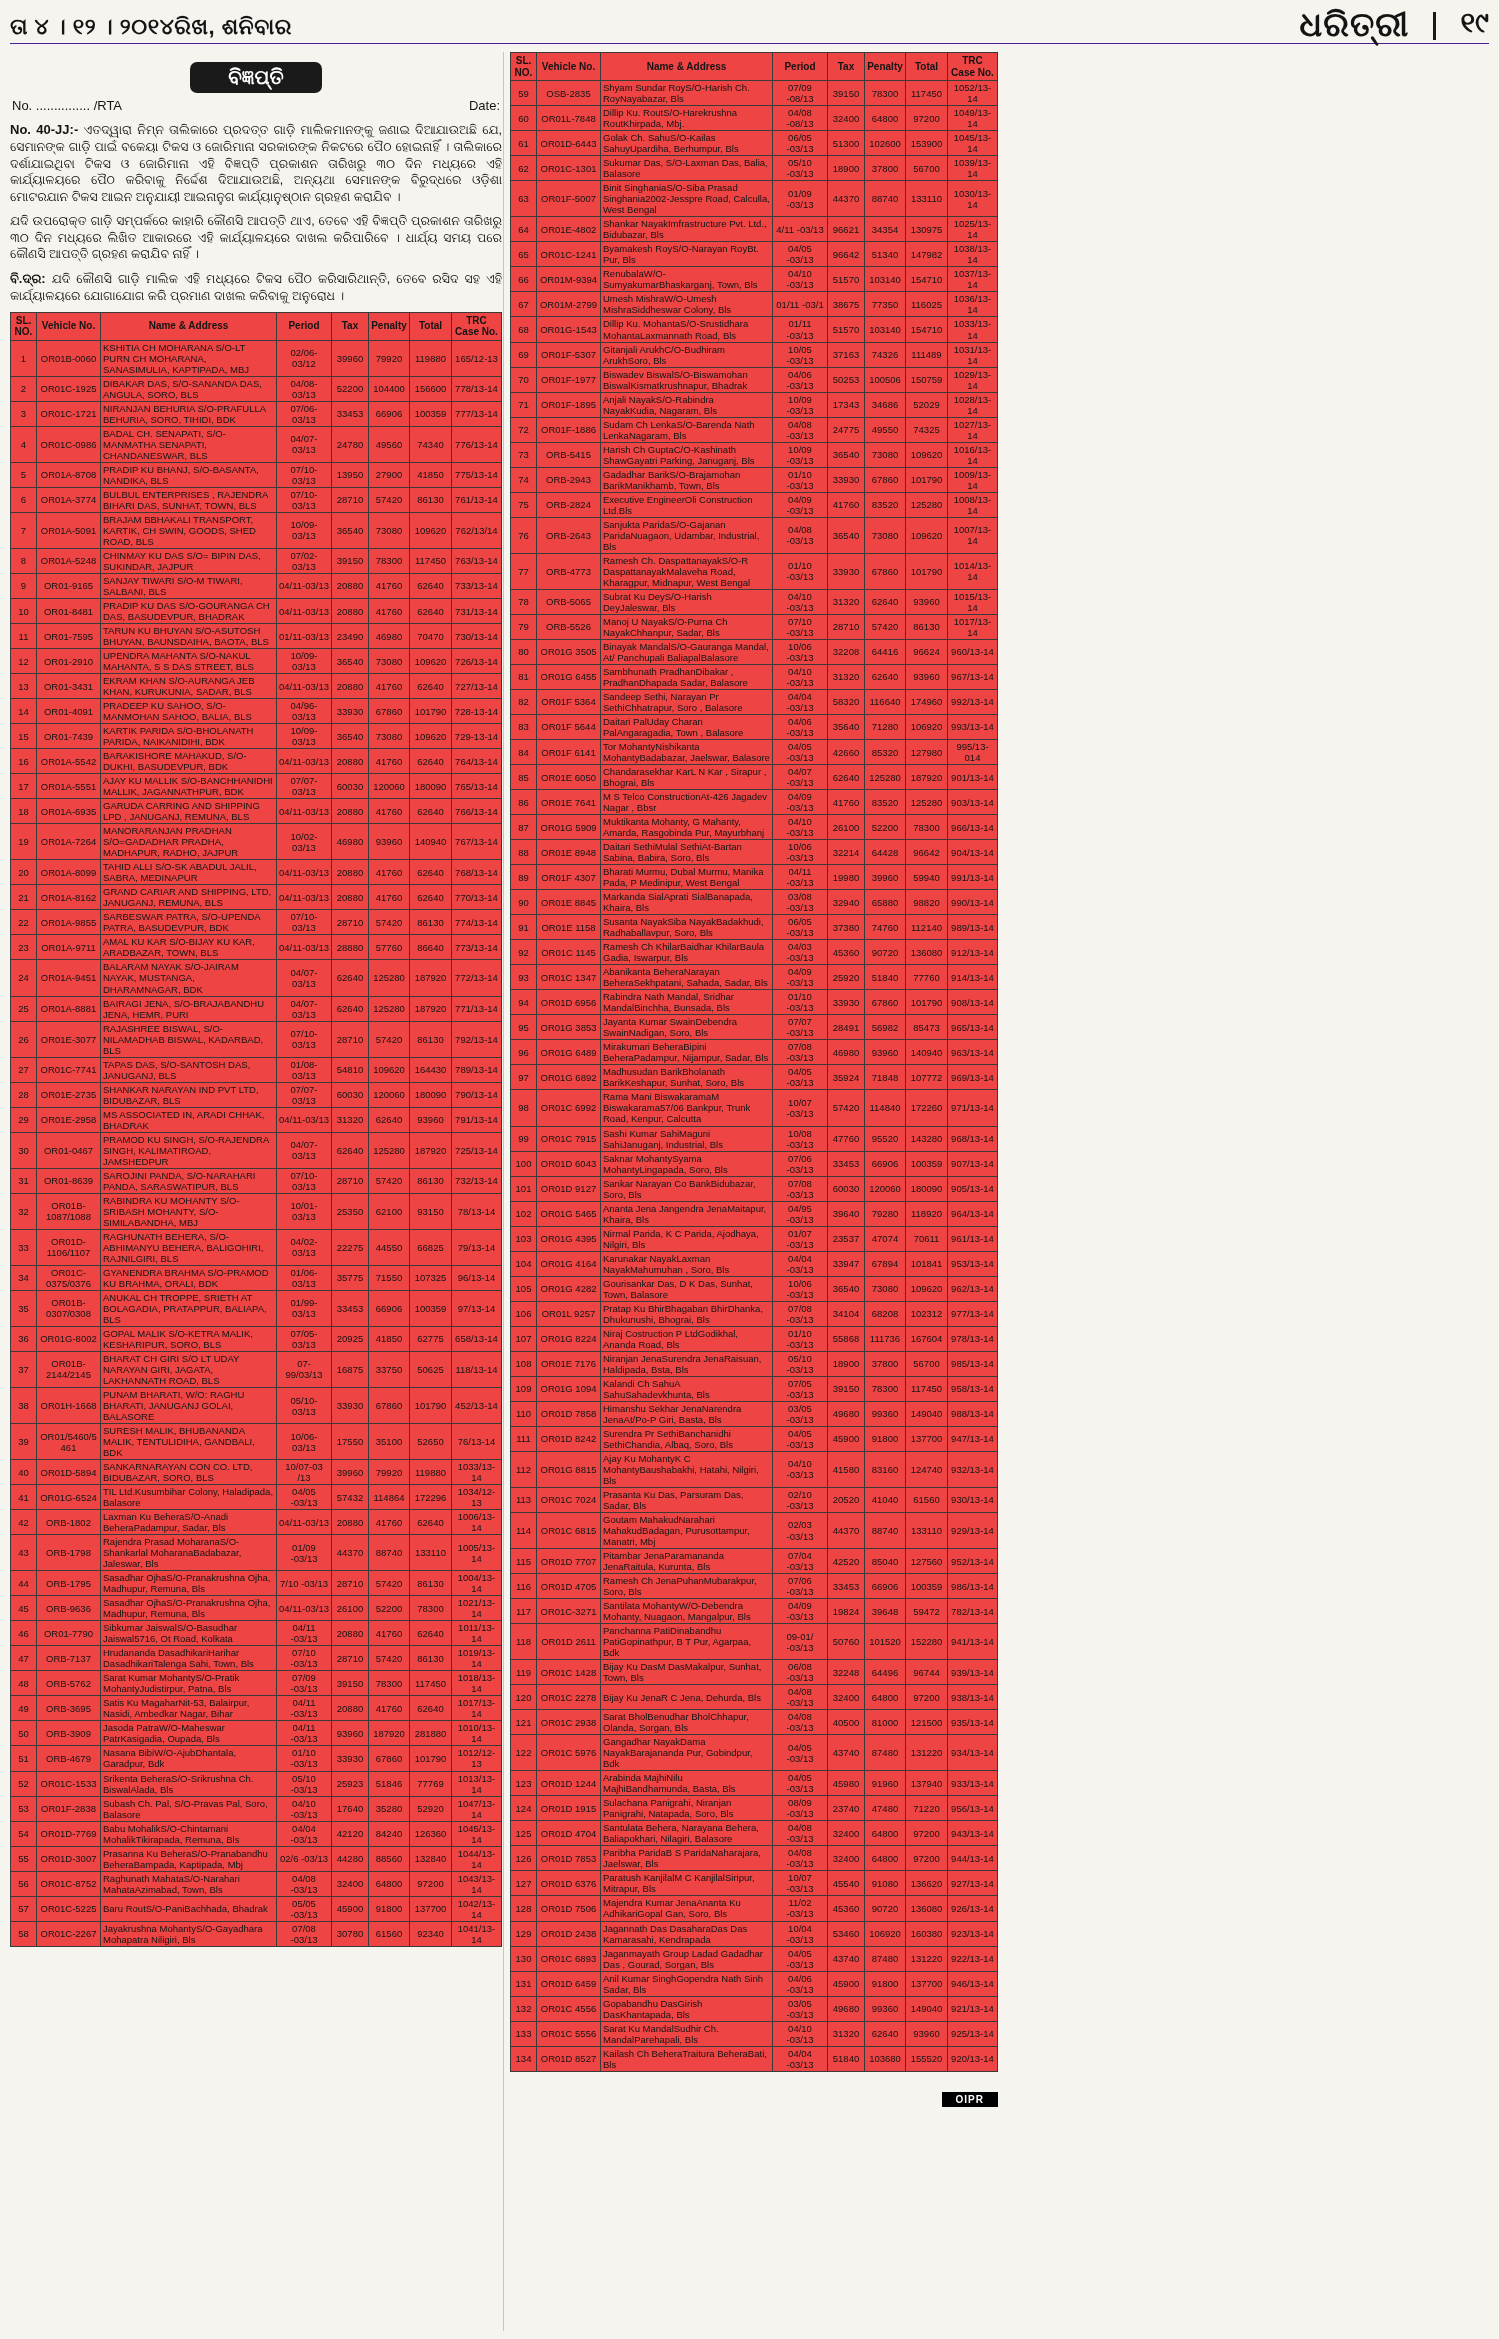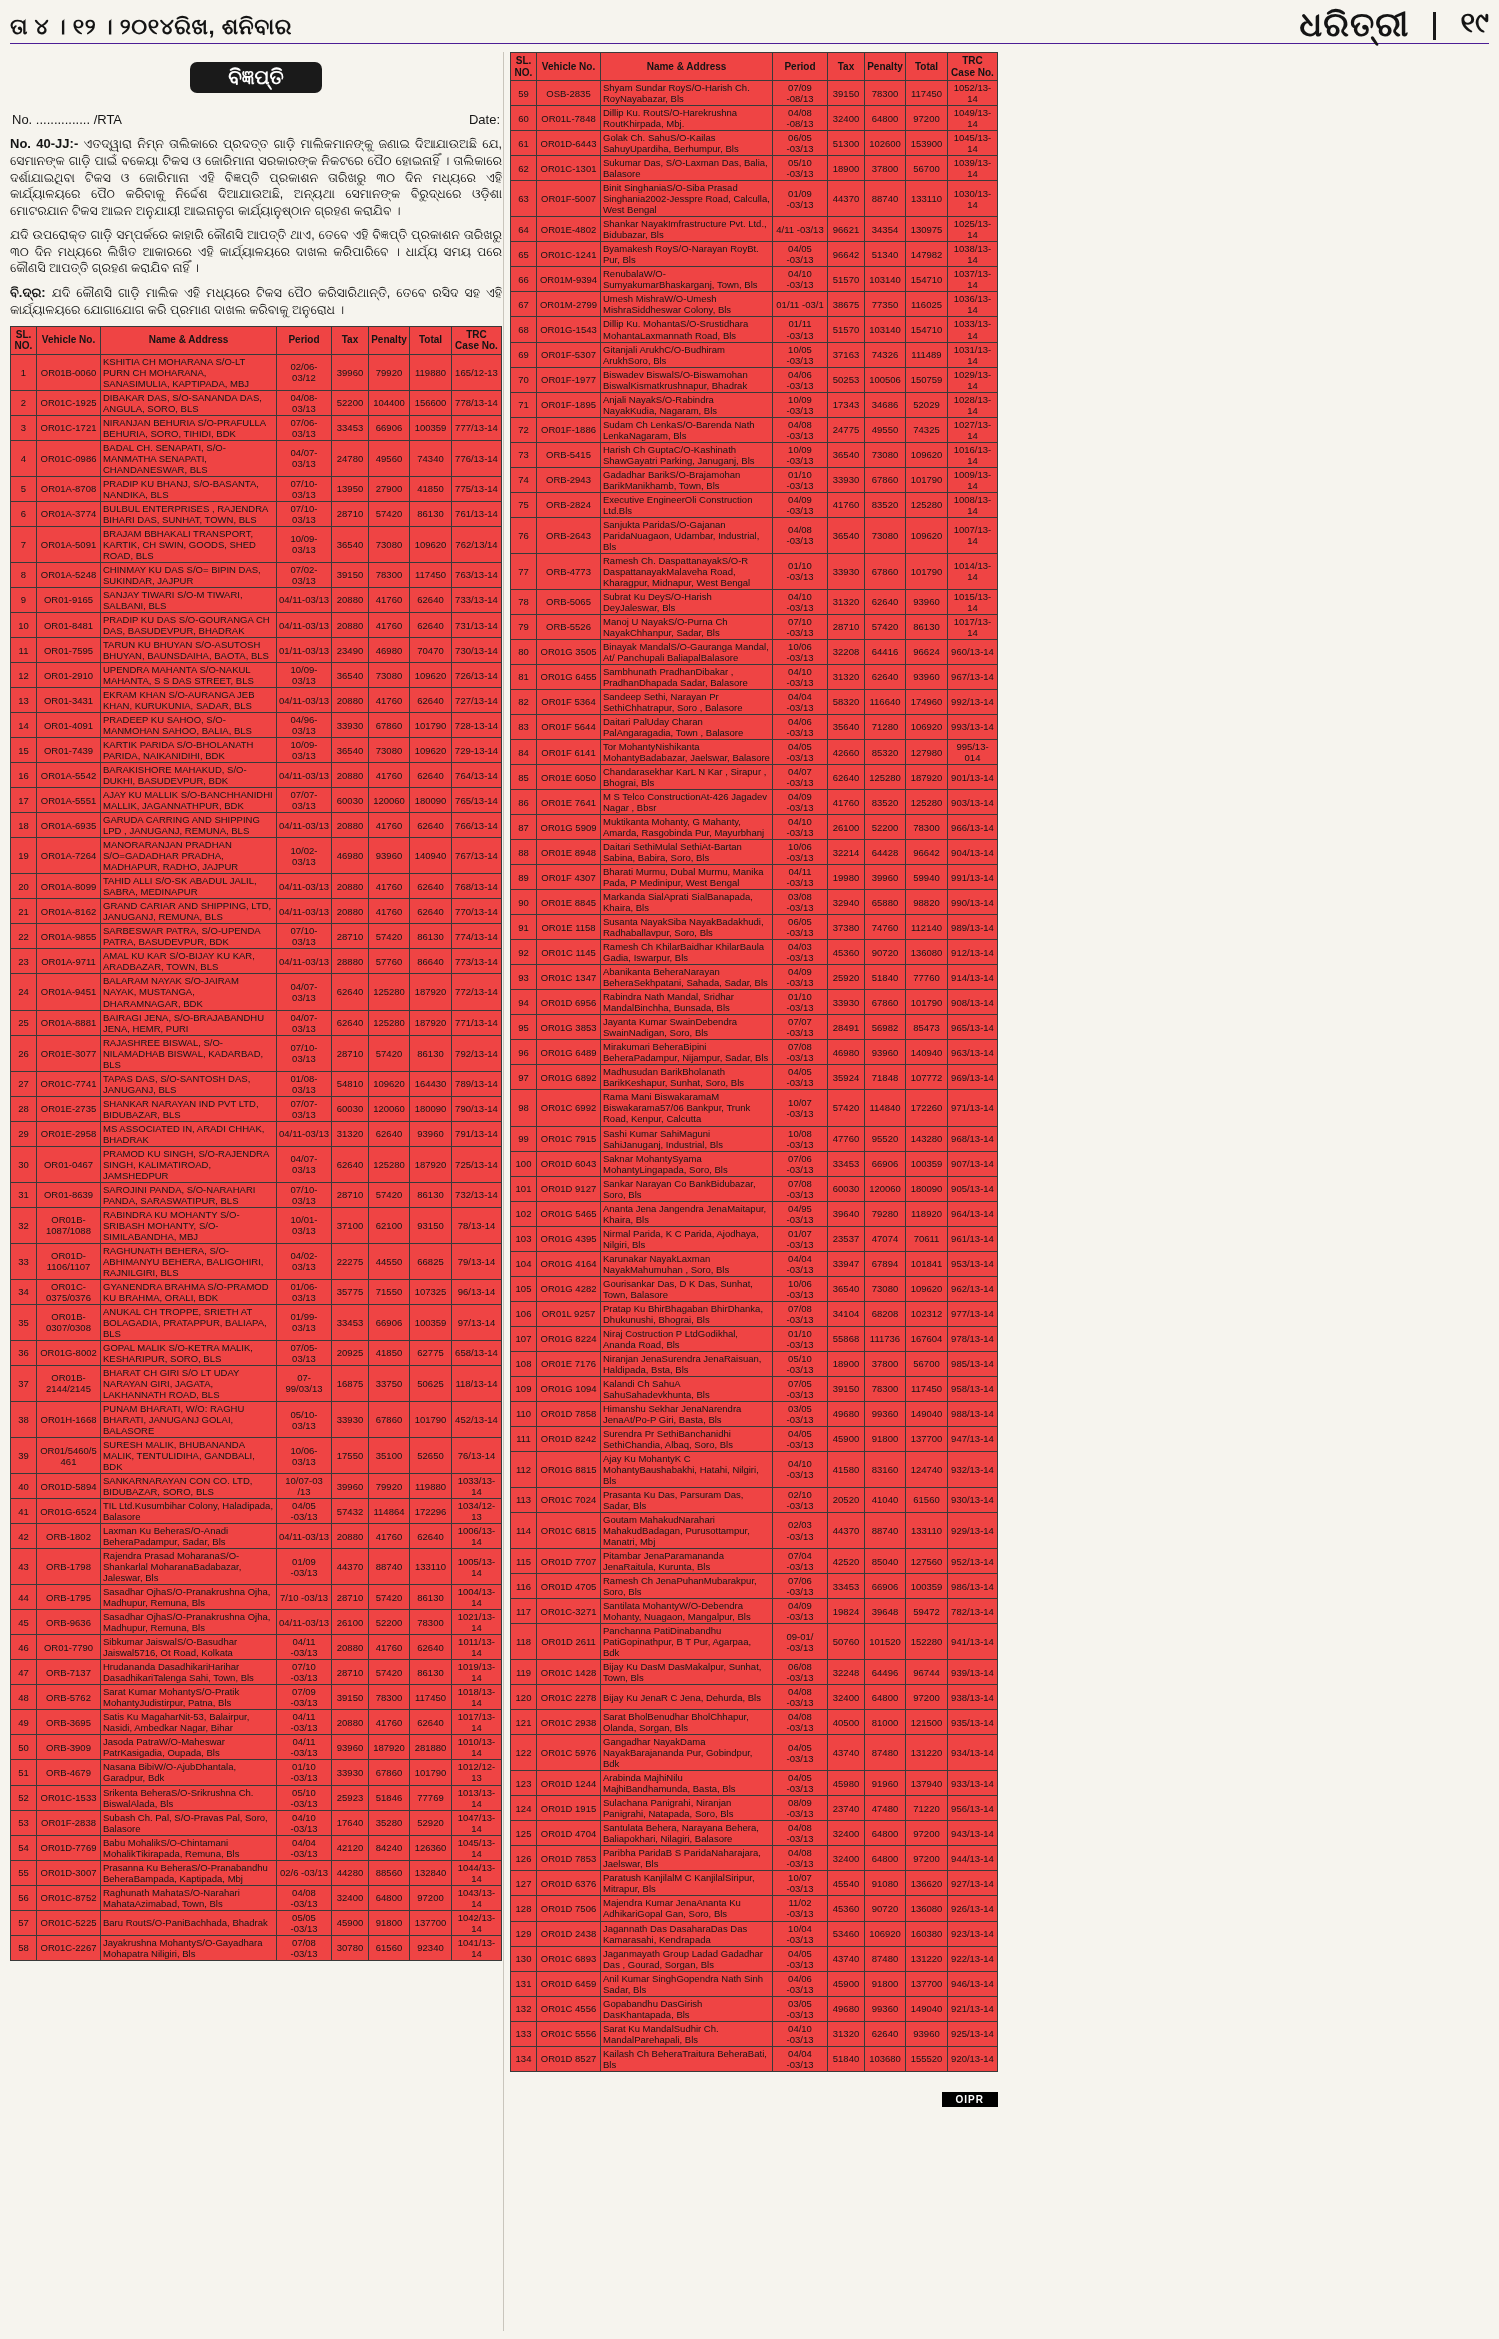--- a/index.html
+++ b/index.html
@@ -25,21 +25,21 @@
   
   .col-left  { position: absolute; left: 10px;  top: 52px; width: 492px; }
   .col-right { position: absolute; left: 510px; top: 52px; width: 488px; }
   .col-divider { position: absolute; left: 503px; top: 52px; bottom: 8px; width: 1px; background: #c9c5bc; }
   
   .notice-title {
     text-align: center; font-weight: bold; font-size: 38px; line-height: 1.3;
     margin-top: 4px; color: #101010;
   }
   .notice-badge {
-    display: block; width: 132px; margin: 10px auto 19px auto;
+    display: block; width: 132px; margin: 10px auto 5px auto;
     background: #1a1a1a; color: #ffffff; text-align: center;
     font-size: 20px; font-weight: bold; padding: 4px 0; border-radius: 7px;
   }
   .no-date-row { display: flex; justify-content: space-between; font-size: 13px; margin: 4px 2px 8px 2px; }
   .body-text { font-size: 12.5px; line-height: 1.34; text-align: justify; margin-bottom: 7px; }
   .body-text b { font-size: 13px; }
   
   table.defaulters { width: 100%; border-collapse: collapse; table-layout: fixed; background: #ef4444; }
   table.defaulters th, table.defaulters td {
     border: 1px solid #3a3a3a; padding: 1px 2px; vertical-align: middle;
@@ -419,21 +419,21 @@
             <td>28710</td>
             <td>57420</td>
             <td>86130</td>
             <td>732/13-14</td>
           </tr>
           <tr>
             <td>32</td>
             <td>OR01B-1087/1088</td>
             <td>RABINDRA KU MOHANTY S/O-SRIBASH MOHANTY, S/O-SIMILABANDHA, MBJ</td>
             <td>10/01-03/13</td>
-            <td>37100</td>
+            <td>25350</td>
             <td>62100</td>
             <td>93150</td>
             <td>78/13-14</td>
           </tr>
           <tr>
             <td>33</td>
             <td>OR01D-1106/1107</td>
             <td>RAGHUNATH BEHERA, S/O-ABHIMANYU BEHERA, BALIGOHIRI, RAJNILGIRI, BLS</td>
             <td>04/02-03/13</td>
             <td>22275</td>

